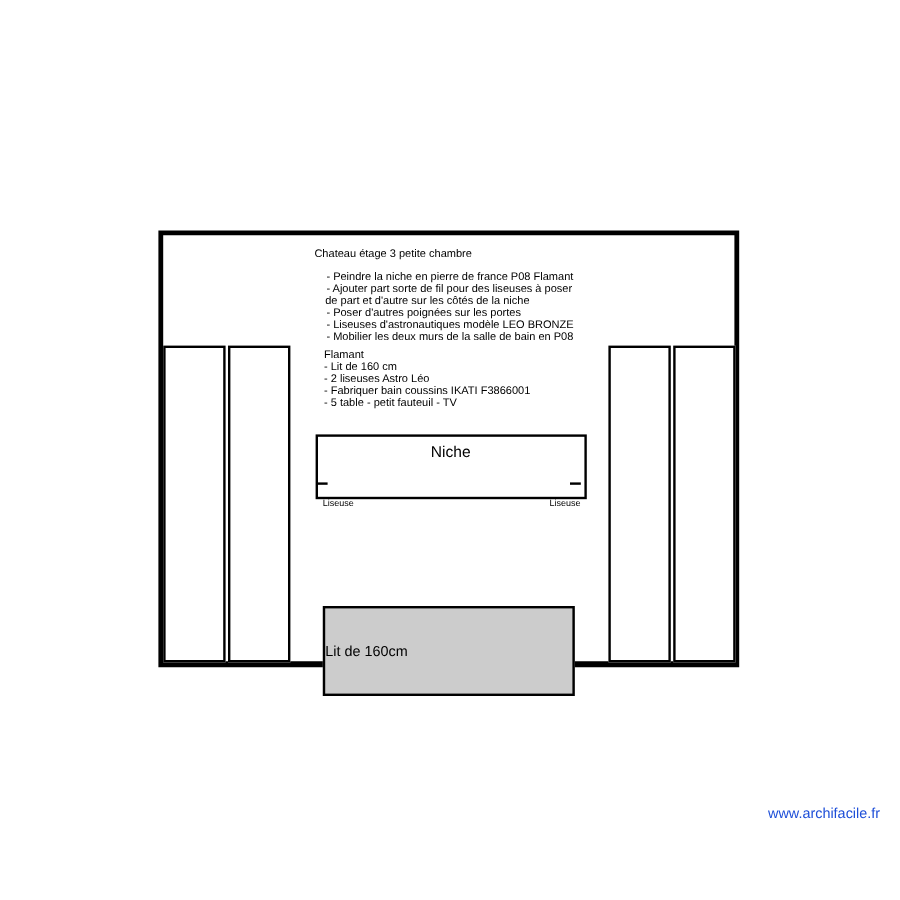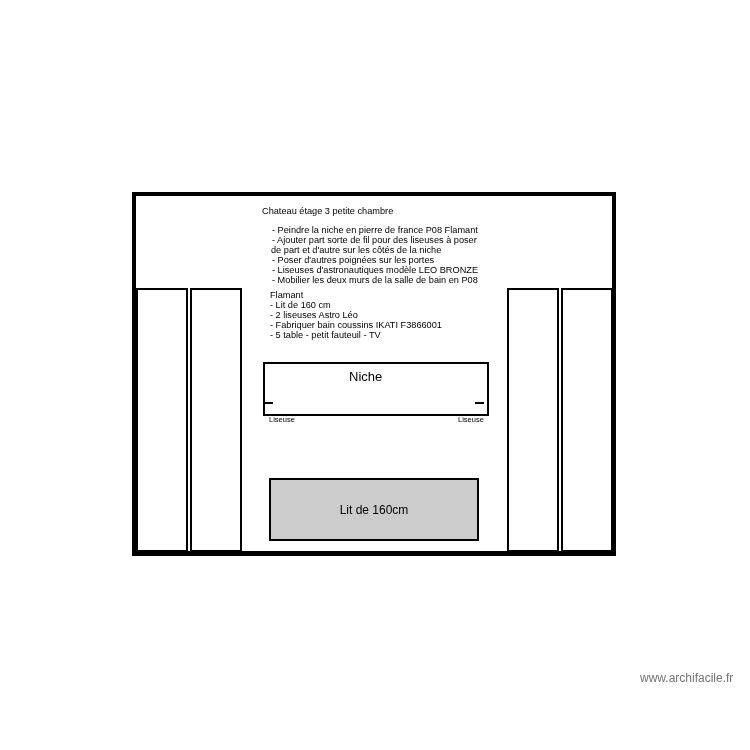--- a/index.html
+++ b/index.html
@@ -9,24 +9,24 @@
     .room { left: 132px; top: 192px; width: 484px; height: 364px;
             box-sizing: border-box; border-left: 4px solid #000; border-top: 4px solid #000;
             border-right: 4px solid #000; border-bottom: 5px solid #000; }
     .door { box-sizing: border-box; border: 2px solid #000; background: #fff; }
     .notes { font-size: 9.2px; line-height: 10px; white-space: pre; }
     .niche { left: 263px; top: 362px; width: 226px; height: 54px;
              box-sizing: border-box; border: 2px solid #000; background: #fff; }
     .niche-title { font-size: 13px; }
     .liseuse-label { font-size: 7.5px; margin-top: 24px; }
     .tick { height: 2px; width: 9px; background: #000; }
-    .bed { left: 269px; top: 478px; width: 210px; height: 63px; box-sizing: border-box;
+    .bed { left: 269px; top: 505px; width: 210px; height: 75px; box-sizing: border-box;
            border: 2px solid #000; background: #cccccc; display: flex;
-           align-items: center; justify-content: center; font-size: 12px; }
-    .watermark { font-size: 12px; color: #737373; }
+           align-items: center; font-size: 12px; }
+    .watermark { font-size: 12px; color: #1d4ed8; }
   </style>
 </head>
 <body>
 
 <div class="abs room"></div>
 
 <div class="abs door" style="left:136px; top:288px; width:52px; height:264px;"></div>
 <div class="abs door" style="left:190px; top:288px; width:52px; height:264px;"></div>
 
 <div class="abs door" style="left:507px; top:288px; width:52px; height:264px;"></div>
@@ -45,21 +45,21 @@
 
 <div class="abs" style="left:270px; top:290px;">
   <div class="notes">Flamant</div>
   <div class="notes">- Lit de 160 cm</div>
   <div class="notes">- 2 liseuses Astro Léo</div>
   <div class="notes">- Fabriquer bain coussins IKATI F3866001</div>
   <div class="notes">- 5 table - petit fauteuil - TV</div>
 </div>
 
 <div class="abs niche"></div>
-<div class="abs niche-title" style="left:349px; top:369px;">Niche</div>
+<div class="abs niche-title" style="left:359px; top:369px;">Niche</div>
 <div class="abs liseuse-label" style="left:269px; top:391px;">Liseuse</div>
 <div class="abs tick" style="left:264px; top:402px;"></div>
 <div class="abs liseuse-label" style="left:458px; top:391px;">Liseuse</div>
 <div class="abs tick" style="left:475px; top:402px;"></div>
 
 <div class="abs bed">
   <span>Lit de 160cm</span>
 </div>
 
 <div class="abs watermark" style="left:640px; top:671px;">www.archifacile.fr</div>

